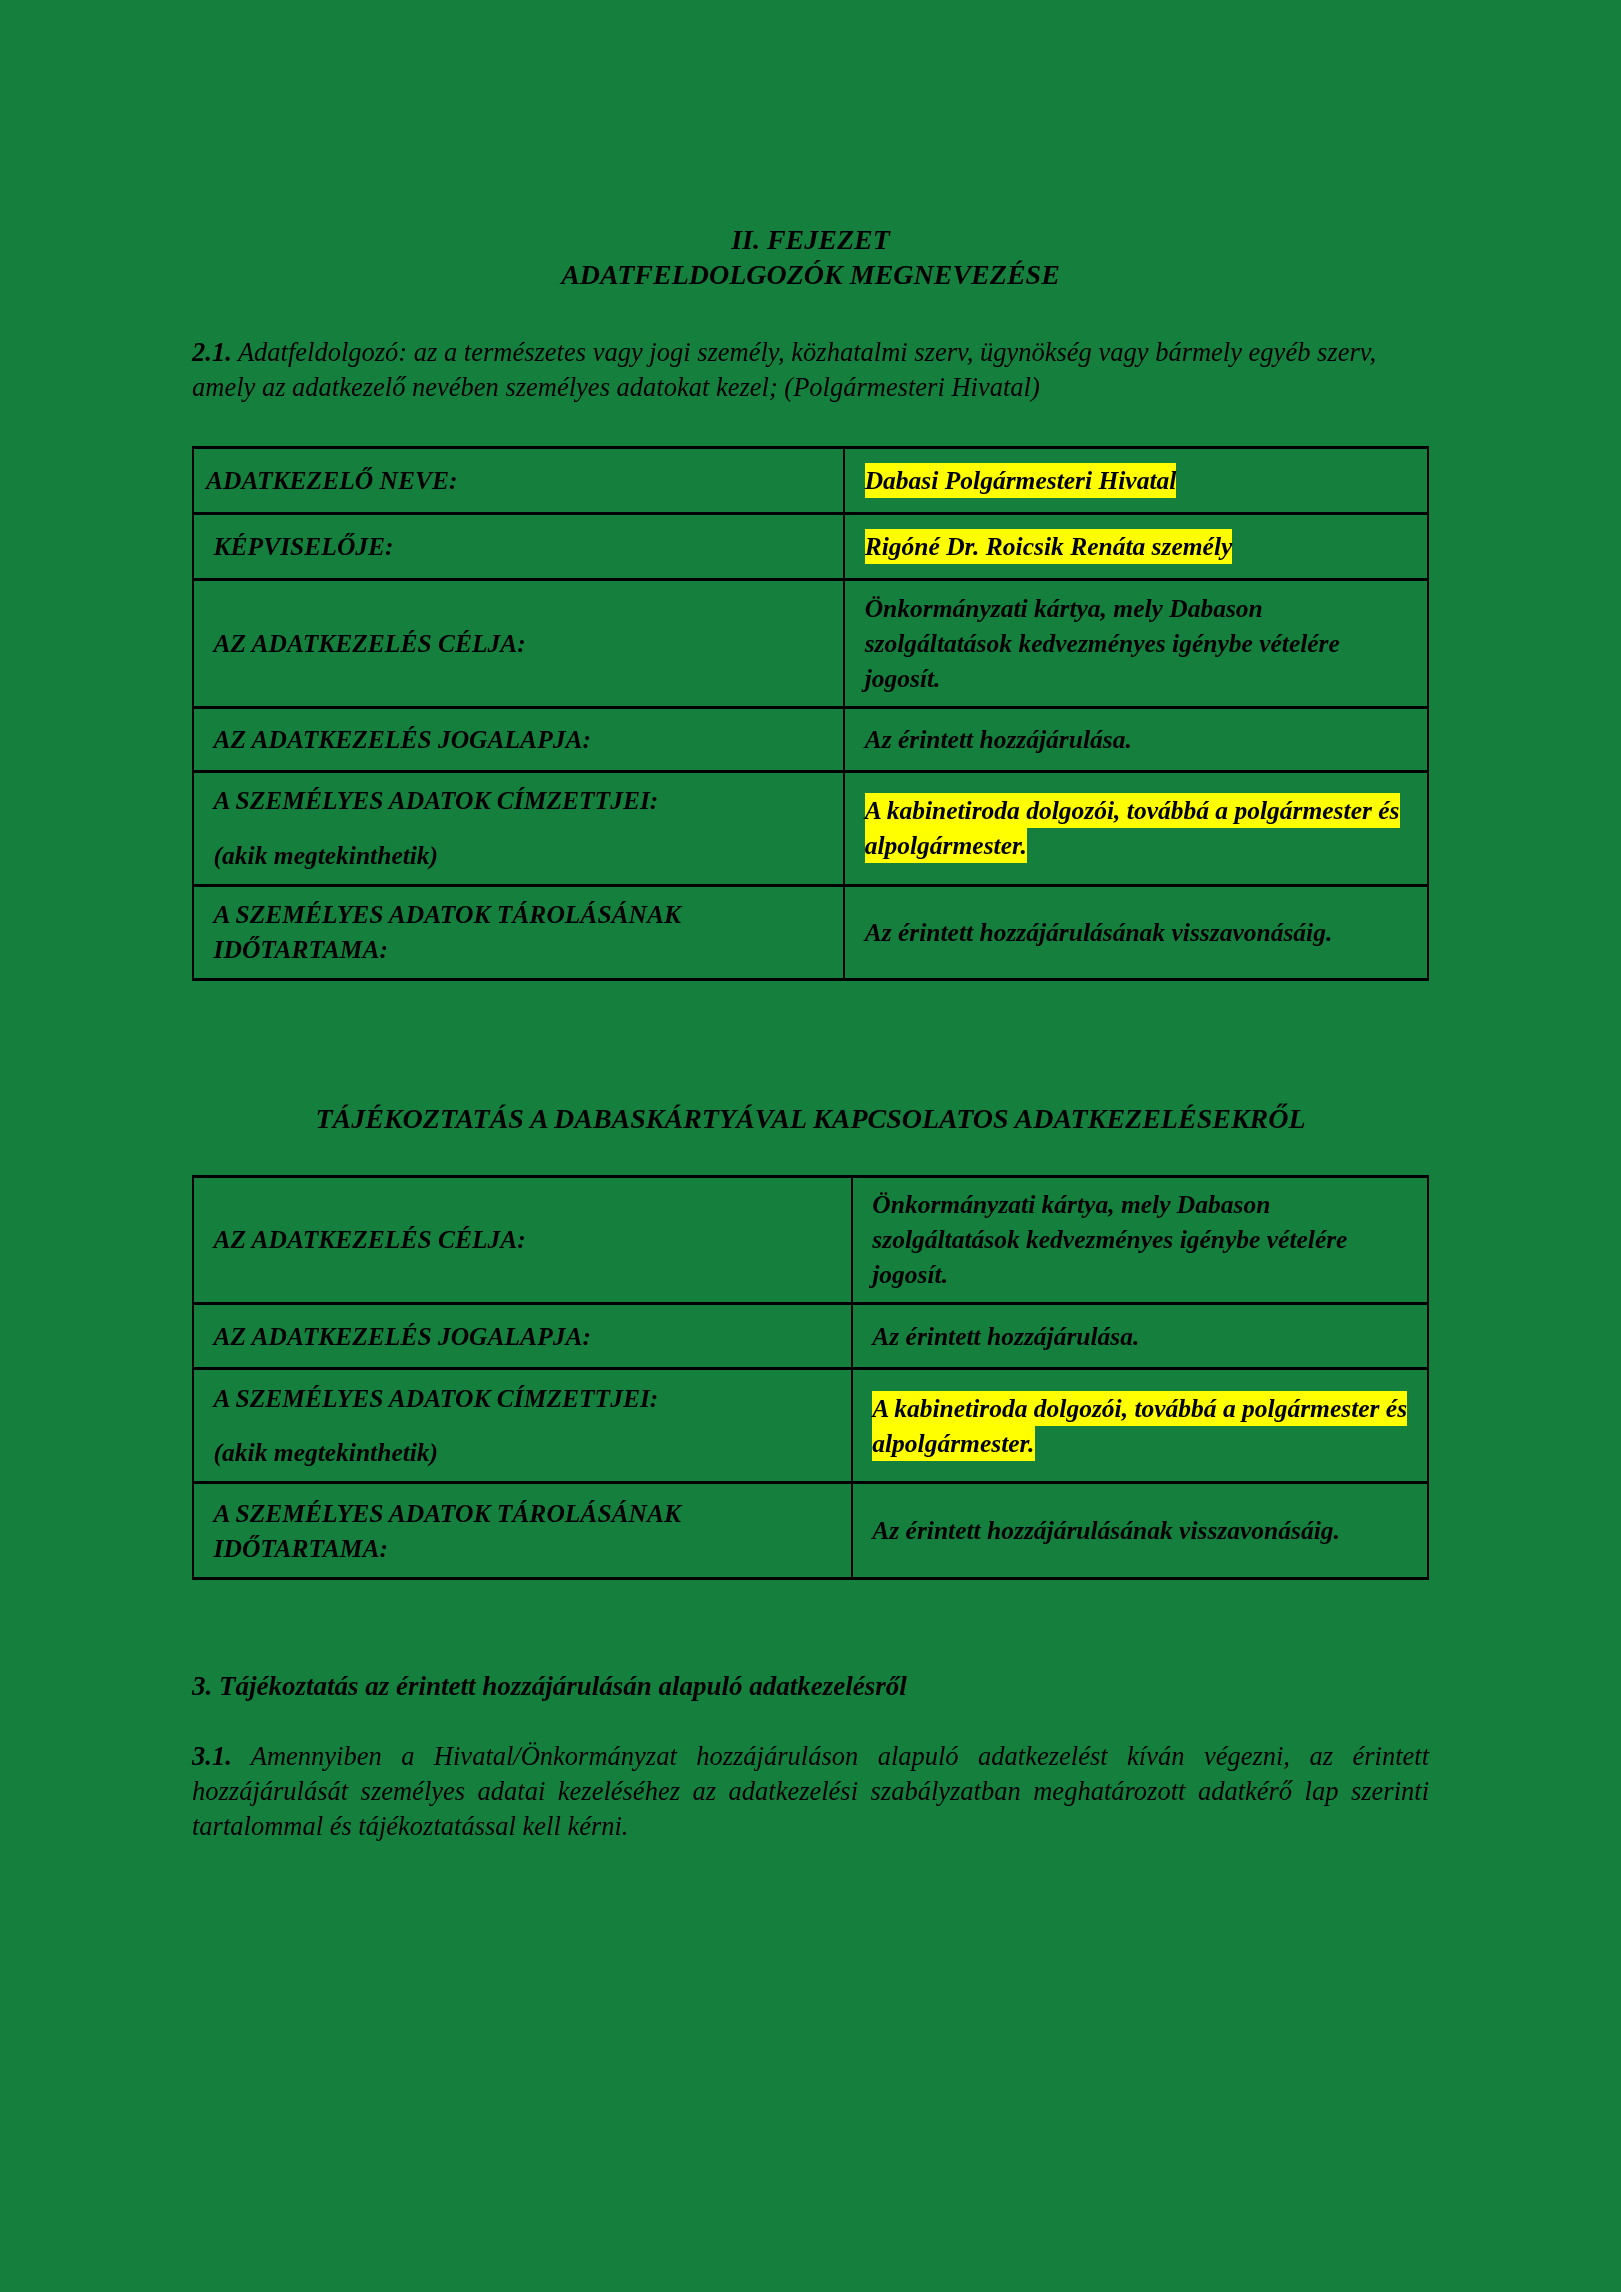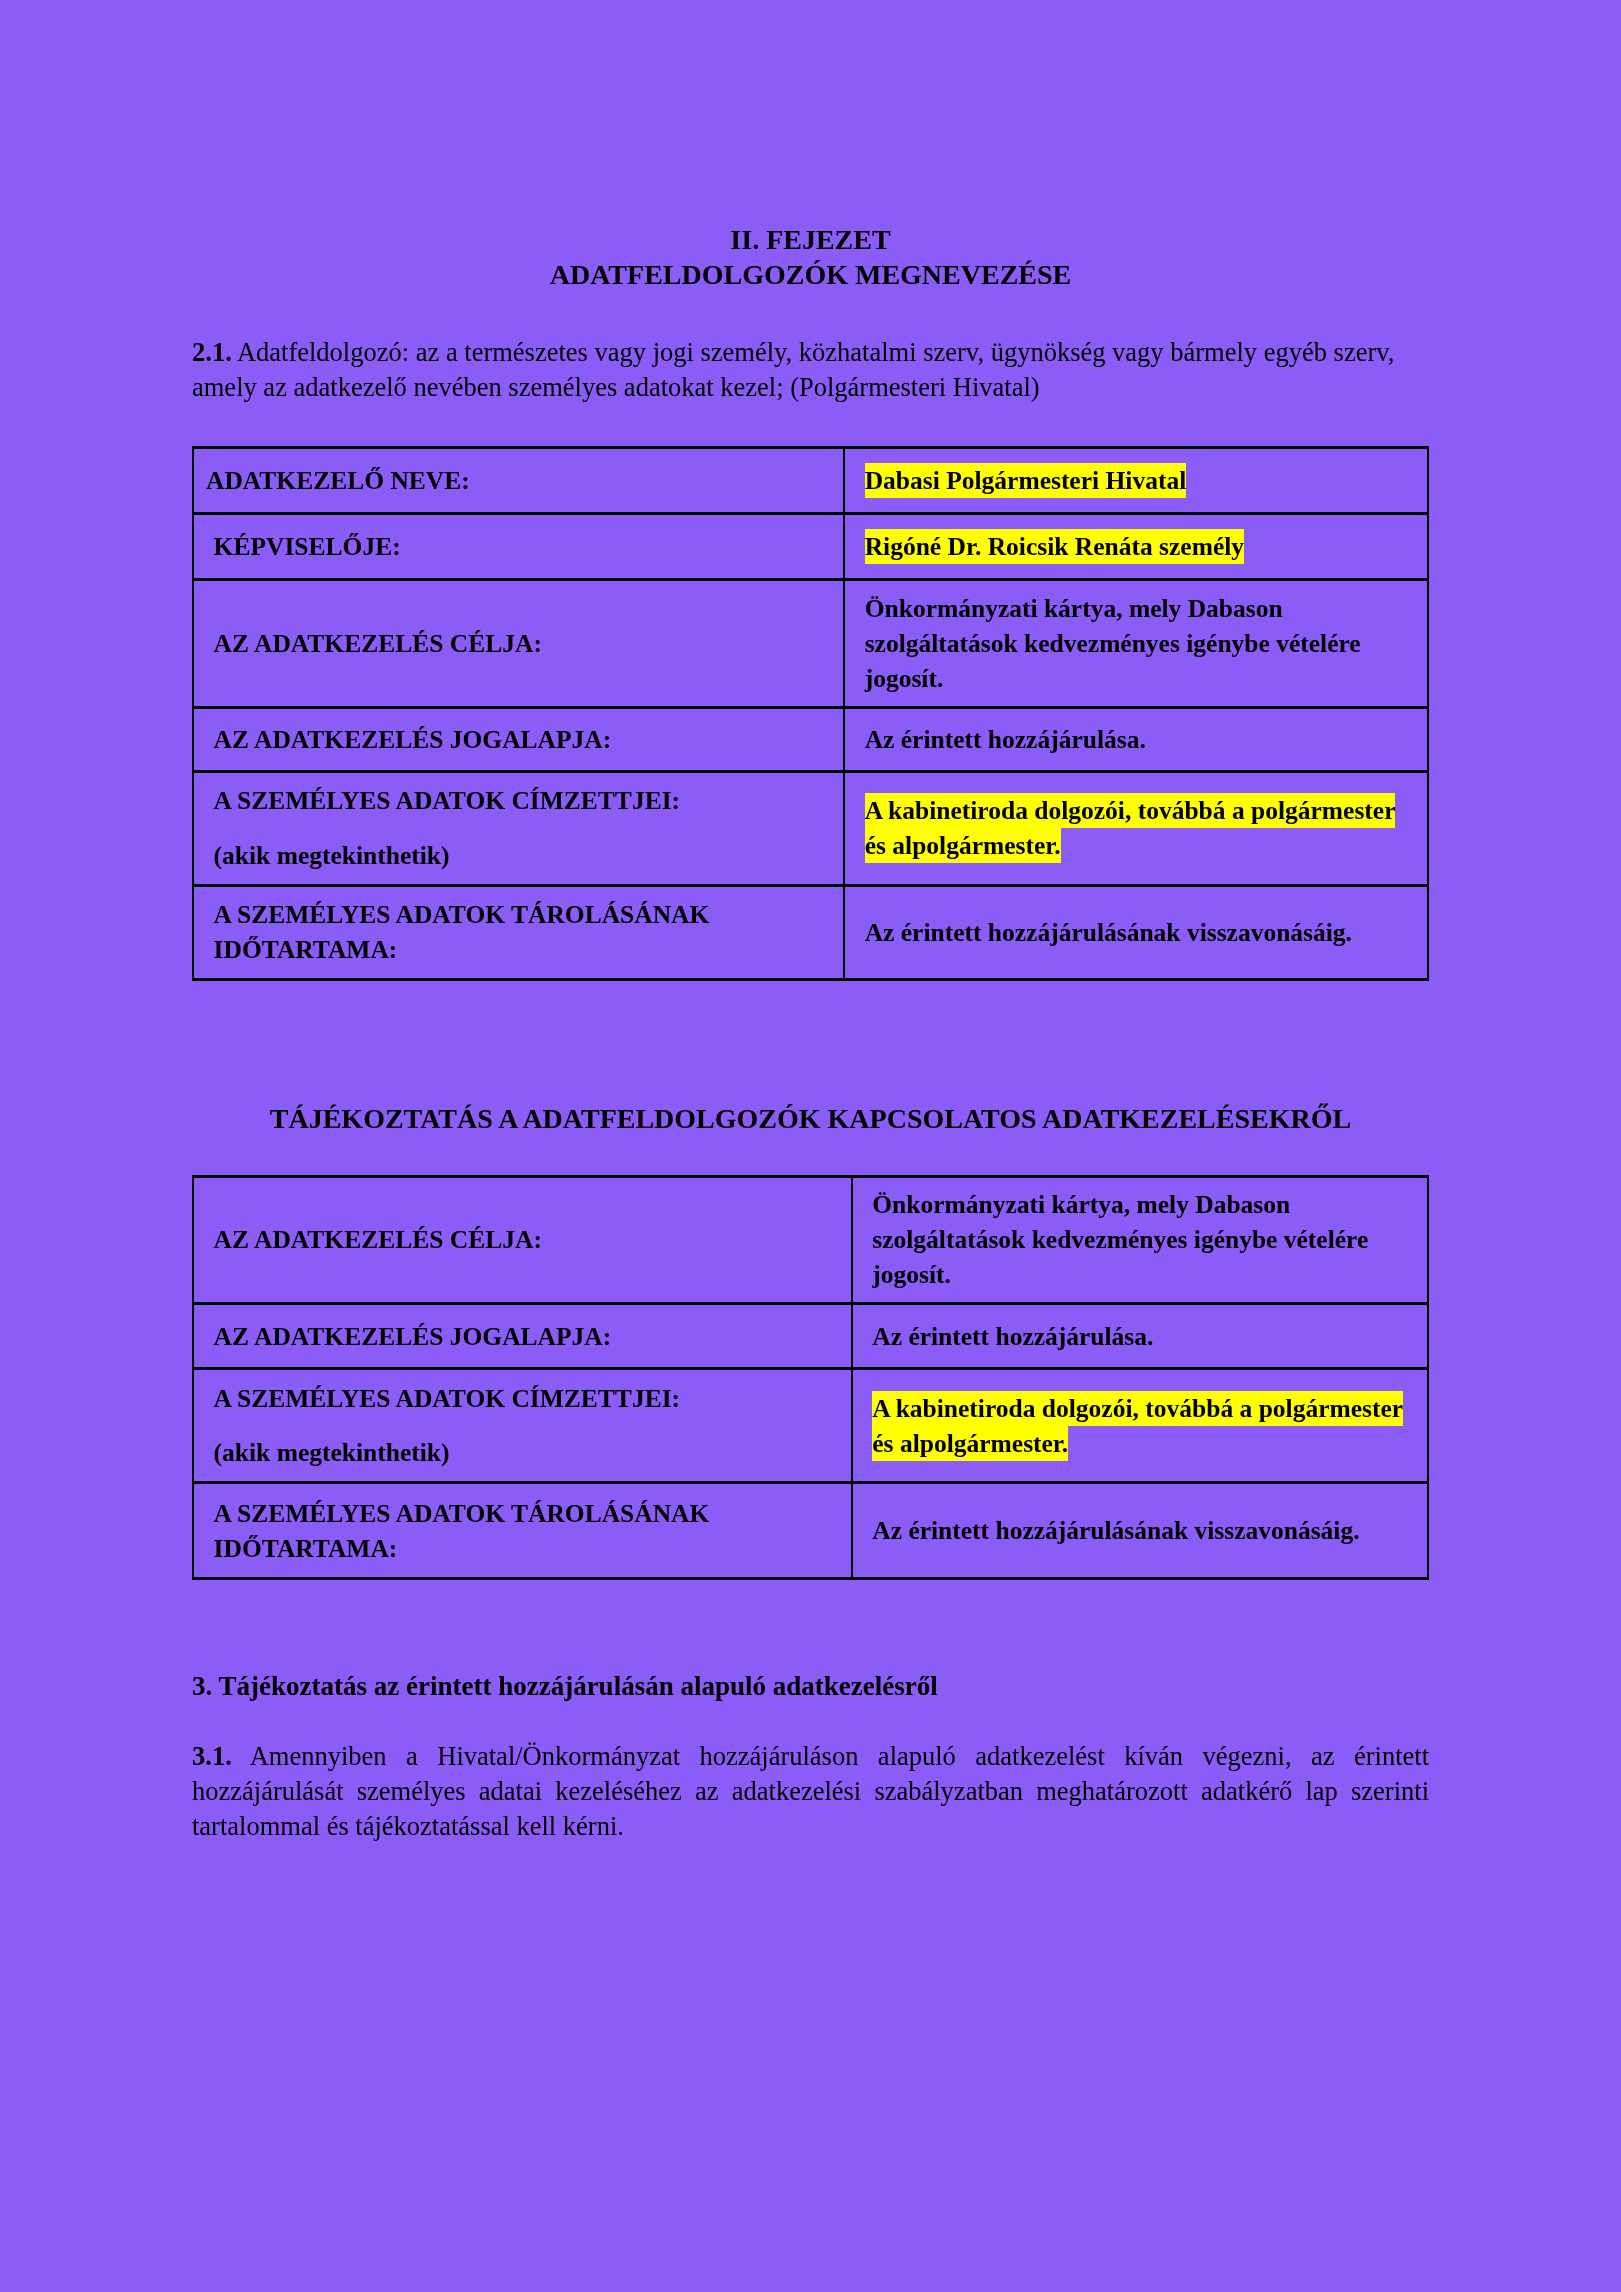--- a/index.html
+++ b/index.html
@@ -1,19 +1,19 @@
 <!DOCTYPE html>
 <html><head>
 <meta charset="utf-8">
 <style>
   html,body{margin:0;padding:0;background:#ffffff;}
   .page{
-    width:1621px;height:2293px;background:#8b5cf6;color:#000;
+    width:1621px;height:2293px;background:#15803d;color:#000;
     font-family:"Liberation Serif","DejaVu Serif",serif;
-    overflow:hidden;position:relative;
+    overflow:hidden;position:relative;font-style:italic;
   }
   .content{margin:0 192px;width:1237px;}
   .doc-title{ text-align:center;font-weight:bold;font-size:28px;line-height:35px; }
   .c2-heading{ padding-top:222px; }
   .para{ font-size:26.5px;line-height:35px; }
   .para21{ margin-top:43px;text-align:left; }
   .bold-num{ font-weight:bold; }
   table{ border-collapse:collapse;width:100%;table-layout:fixed;margin-top:41px; }
   td{
     border-left:2px solid #000;border-right:2px solid #000;
@@ -68,21 +68,21 @@
           <td><span class="hl">A kabinetiroda dolgozói, továbbá a polgármester és alpolgármester.</span></td>
         </tr>
         <tr style="height:94px;">
           <td><span>A SZEMÉLYES ADATOK TÁROLÁSÁNAK IDŐTARTAMA:</span></td>
           <td><span>Az érintett hozzájárulásának visszavonásáig.</span></td>
         </tr>
       </tbody>
     </table>
 
     <div class="doc-title c3-heading">
-      <div class="c3-line2">TÁJÉKOZTATÁS A ADATFELDOLGOZÓK KAPCSOLATOS ADATKEZELÉSEKRŐL</div>
+      <div class="c3-line2">TÁJÉKOZTATÁS A DABASKÁRTYÁVAL KAPCSOLATOS ADATKEZELÉSEKRŐL</div>
     </div>
 
     <table class="t2">
       <tbody>
         <tr style="height:127px;">
           <td style="width:50%;"><span>AZ ADATKEZELÉS CÉLJA:</span></td>
           <td><span>Önkormányzati kártya, mely Dabason szolgáltatások kedvezményes igénybe vételére jogosít.</span></td>
         </tr>
         <tr style="height:65px;">
           <td><span>AZ ADATKEZELÉS JOGALAPJA:</span></td>

